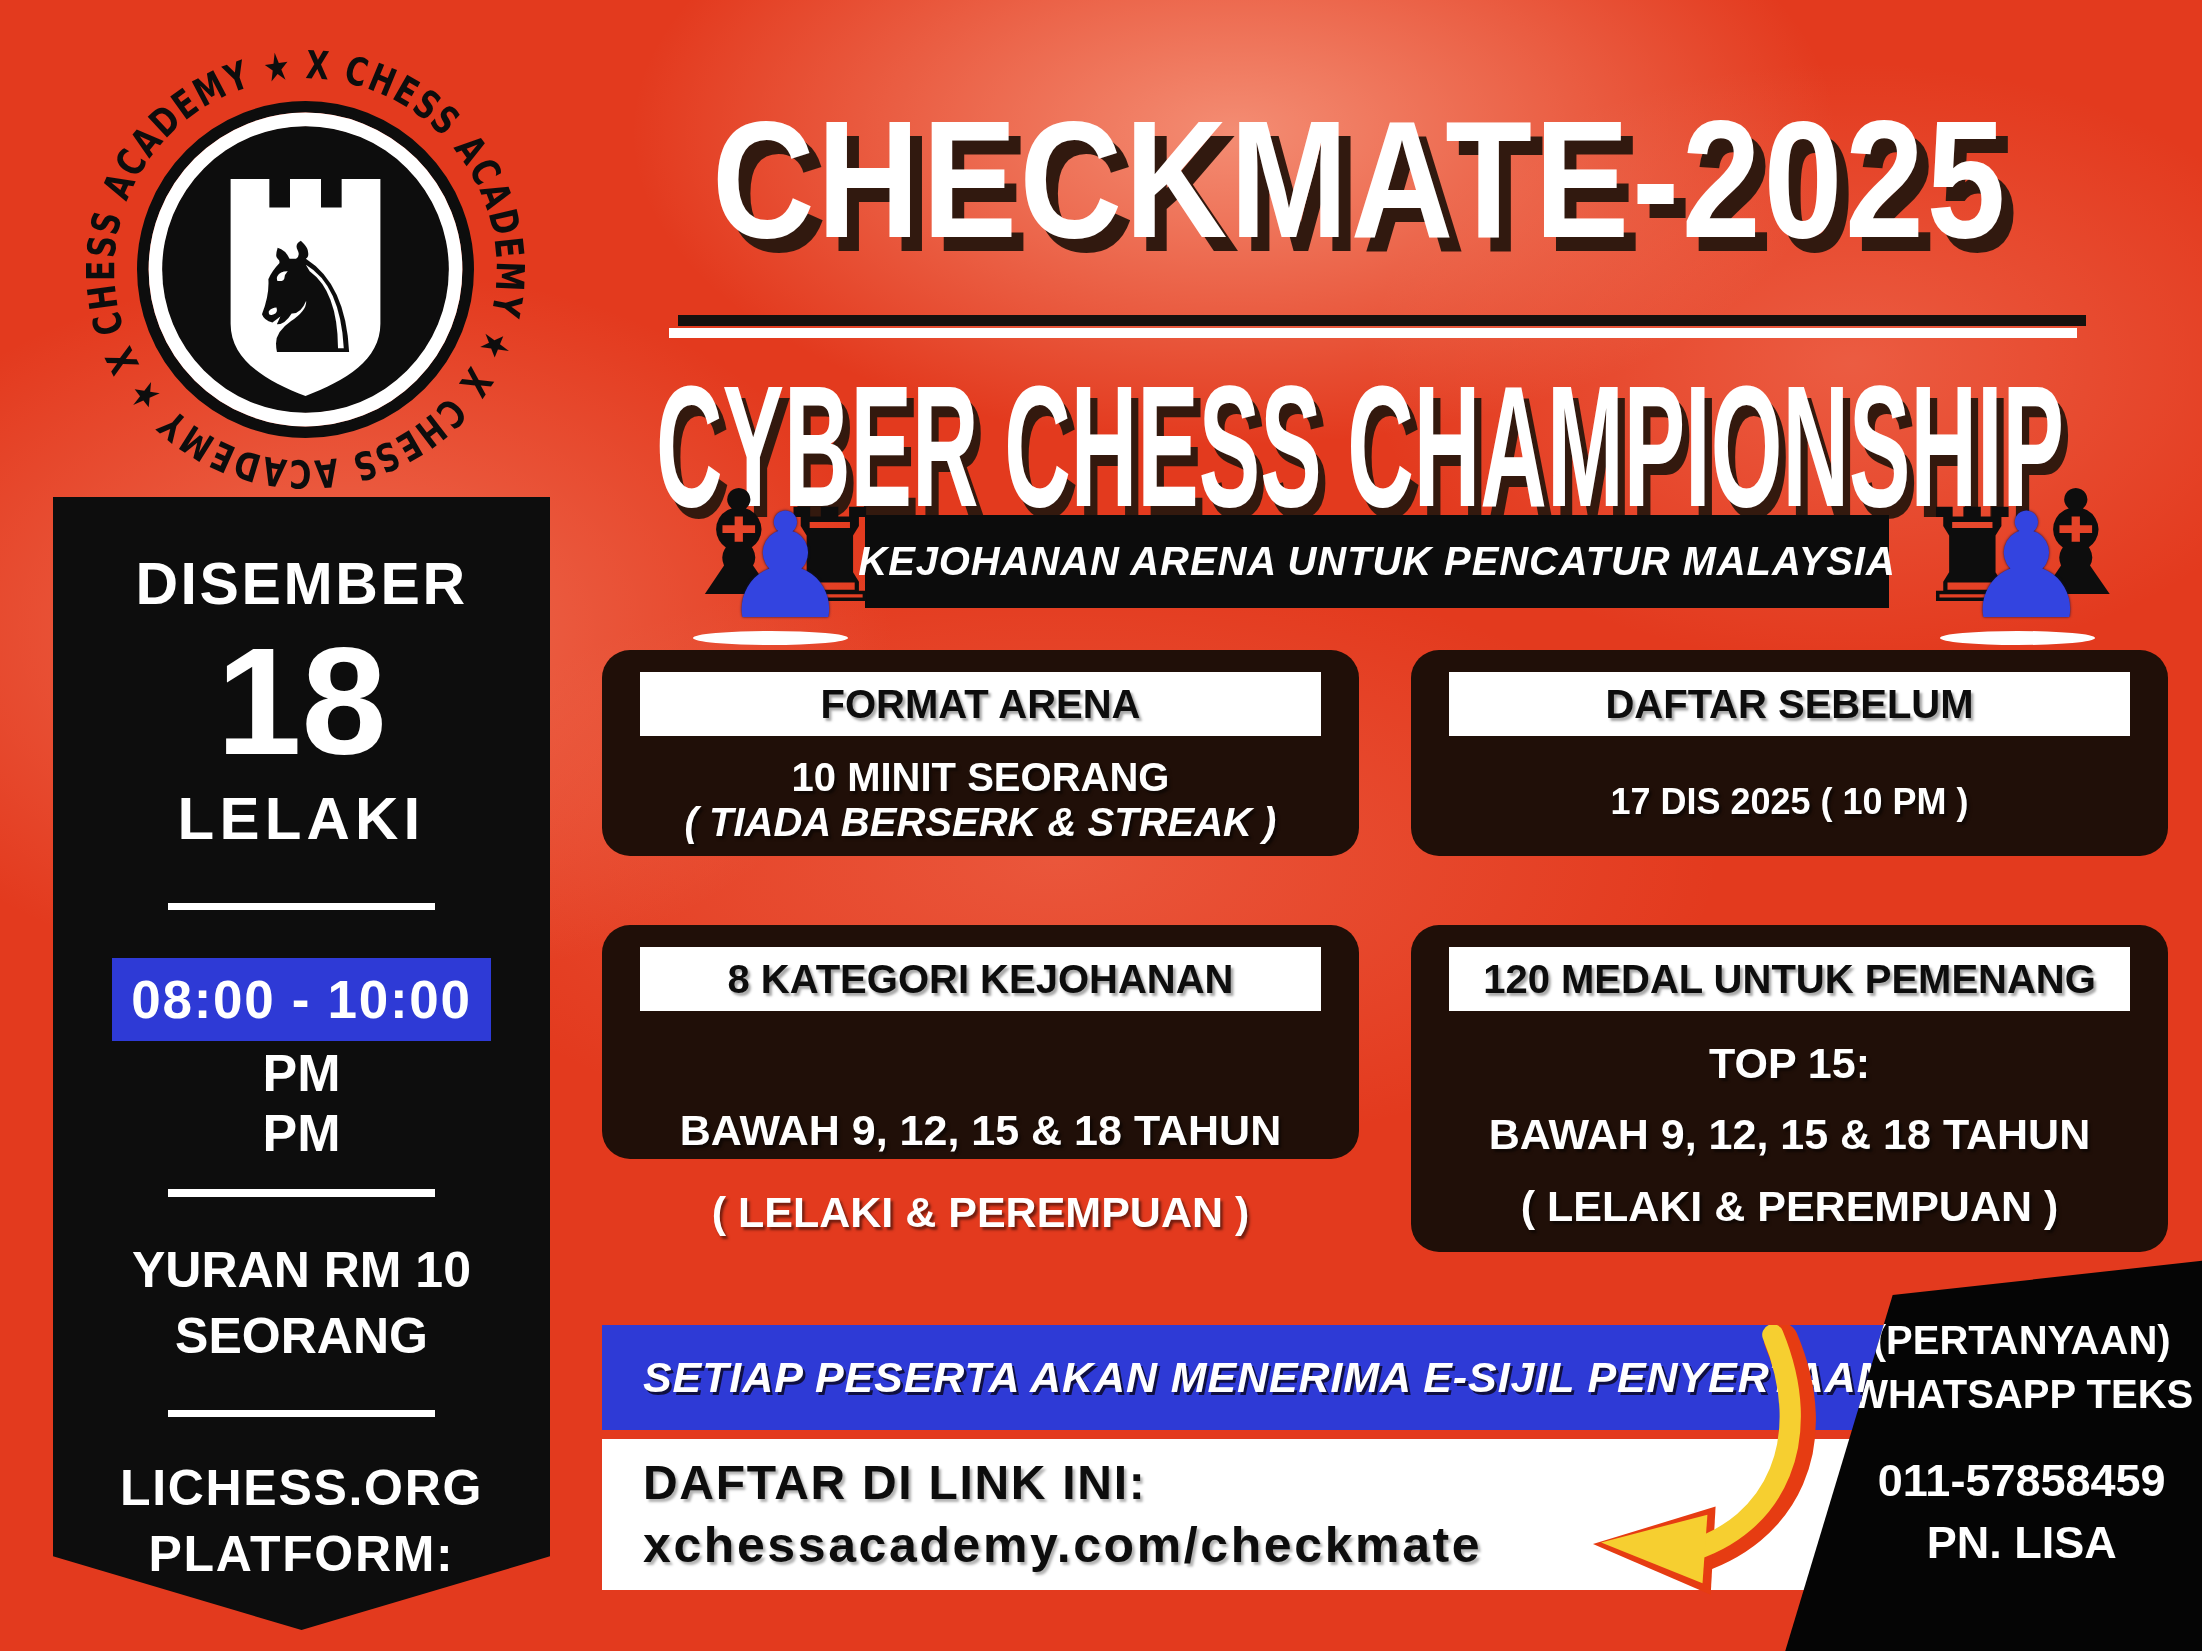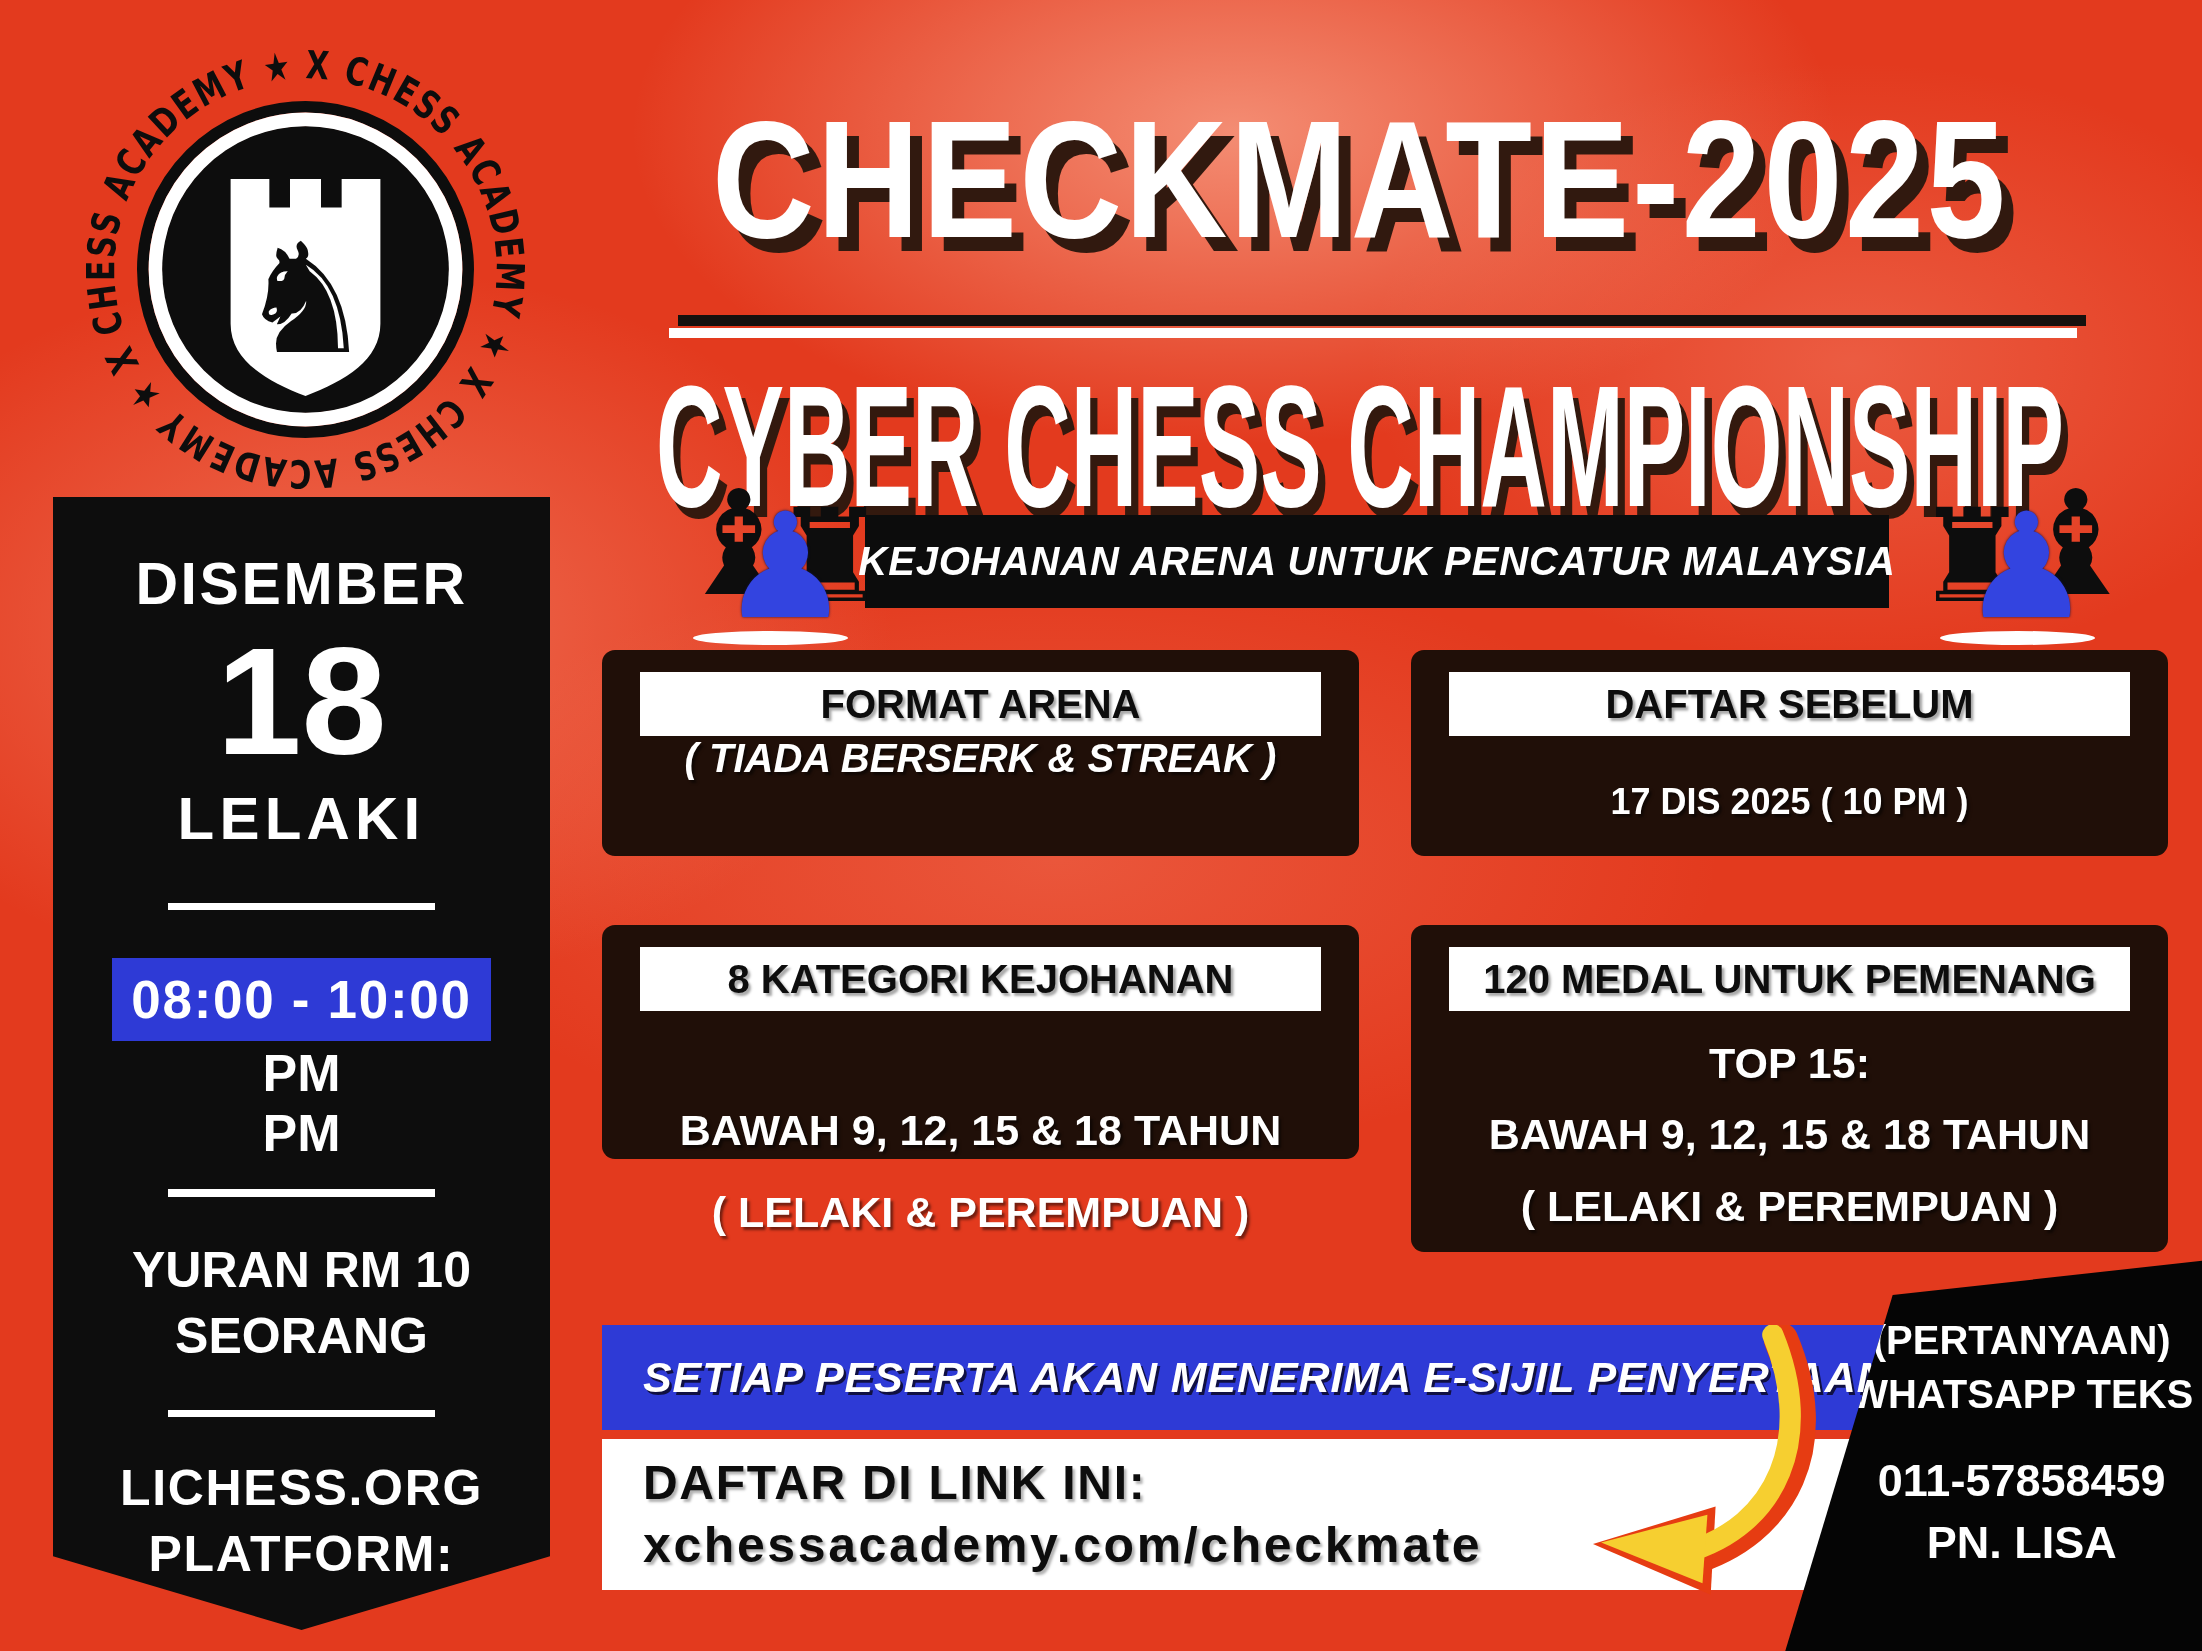--- a/index.html
+++ b/index.html
@@ -57,21 +57,21 @@
     display:flex;align-items:center;justify-content:center;}
   #time-box span{font-size:53px;font-weight:bold;letter-spacing:1.7px;}
   #pm-row{width:379px;margin:1.7px auto 0 auto;display:flex;flex-direction:column;}
   #pm-row span{flex:1;font-size:52px;font-weight:bold;}
   #line2{margin-top:26px;}
   .fee{font-size:50px;font-weight:bold;line-height:1.32;margin-top:40px;}
   #line3{margin-top:41px;}
   .platform{font-size:50px;font-weight:bold;line-height:1.32;margin-top:38px;letter-spacing:1.7px;}
 
   
-  .info-box{background:#200f08;border-radius:13px;color:#fff;text-align:center;}
+  .info-box{background:#200f08;border-radius:28px;color:#fff;text-align:center;}
   .info-header{background:#fff;color:#0d0d0d;font-weight:bold;font-size:40px;
     margin:22.4px 38px 0 38px;height:64px;display:flex;align-items:center;justify-content:center;
     text-shadow:2.6px 2.6px 2.6px rgba(0,0,0,.35);white-space:nowrap;}
   .box-line{font-weight:bold;font-size:40px;text-shadow:2.6px 2.6px 2.6px rgba(0,0,0,.5);}
   #box-format{left:602px;top:650px;width:757px;height:206px;}
   #box-format .box-line1{margin-top:19px;}
   #box-daftar{left:1411px;top:650px;width:757px;height:206px;}
   #box-daftar .box-line1{margin-top:45px;font-size:36px;}
   #box-kategori{left:602px;top:925px;width:757px;height:234px;}
   #box-kategori .box-line1{margin-top:95px;font-size:43px;}
@@ -171,20 +171,21 @@
     </div>
     <div class="ribbon-line" id="line3"></div>
     <div class="platform">
       <div>LICHESS.ORG</div>
       <div>PLATFORM:</div>
     </div>
   </div>
 
   <div class="abs info-box" id="box-format">
     <div class="info-header">FORMAT ARENA</div>
+    <div class="box-line box-line1">10 MINIT SEORANG</div>
     <div class="box-line italicline">( TIADA BERSERK &amp; STREAK )</div>
   </div>
 
   <div class="abs info-box" id="box-daftar">
     <div class="info-header">DAFTAR SEBELUM</div>
     <div class="box-line box-line1">17 DIS 2025 ( 10 PM )</div>
   </div>
 
   <div class="abs info-box" id="box-kategori">
     <div class="info-header">8 KATEGORI KEJOHANAN</div>

